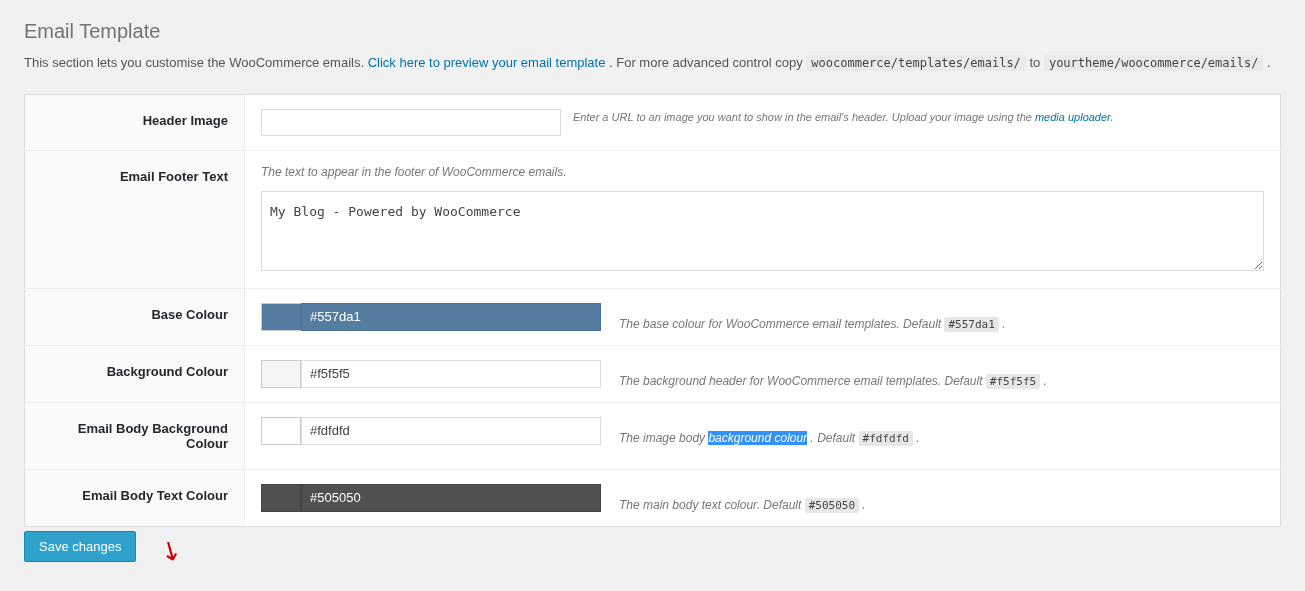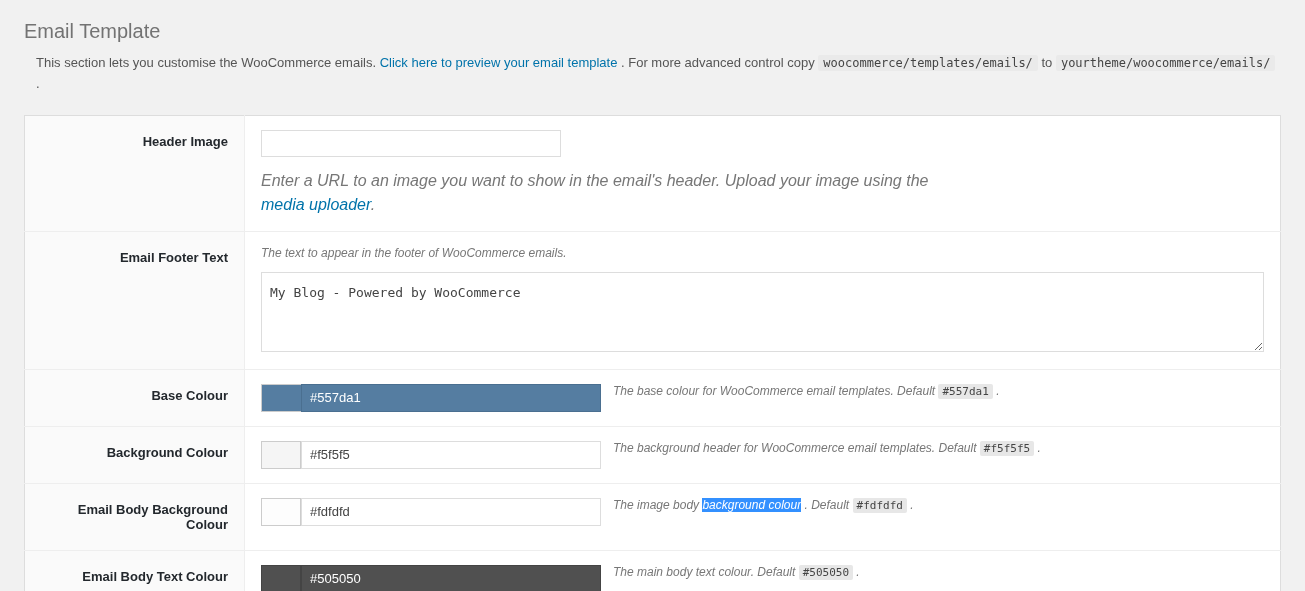--- a/index.html
+++ b/index.html
@@ -14,21 +14,20 @@
       font-size: 20px;
       font-weight: 400;
       color: #737373;
       margin-bottom: 10px;
     }
     .description {
       font-size: 13px;
       color: #555;
       margin-bottom: 20px;
       line-height: 1.6;
-      margin-left: 12px;
     }
     .description a {
       color: #0073aa;
       text-decoration: none;
     }
     code {
       background: #eaeaea;
       padding: 1px 5px;
       border-radius: 2px;
       font-size: 12px;
@@ -84,22 +83,22 @@
       color: #444;
       background: #fff;
       width: 100%;
       max-width: 1020px;
       min-height: 80px;
       outline: none;
       resize: vertical;
     }
     .color-row {
       display: flex;
-      align-items: flex-start;
-      gap: 12px;
+      align-items: flex-end;
+      gap: 18px;
     }
     .color-swatch-input {
       display: flex;
       align-items: center;
       gap: 0;
     }
     .color-swatch {
       width: 40px;
       height: 28px;
       border: 1px solid #ccc;
@@ -132,21 +131,21 @@
     .swatch-light { background-color: #f5f5f5; }
     .swatch-dark { background-color: #505050; }
 
     .header-image-td {
       display: flex;
       align-items: flex-start;
       gap: 12px;
       flex-wrap: wrap;
     }
     .header-image-note {
-      font-size: 16px;
+      font-size: 11px;
       color: #777;
       font-style: italic;
       max-width: 700px;
       line-height: 1.5;
     }
     .header-image-note a {
       color: #0073aa;
       text-decoration: none;
     }
 

